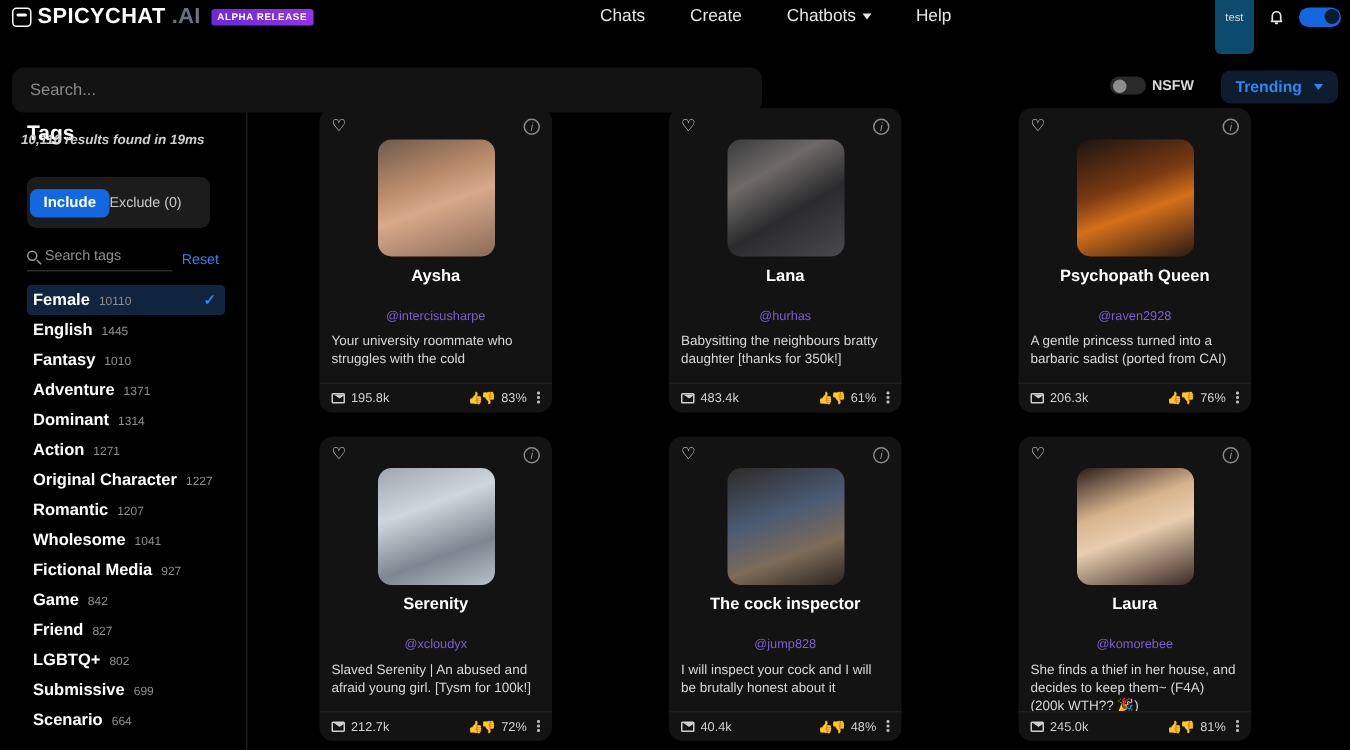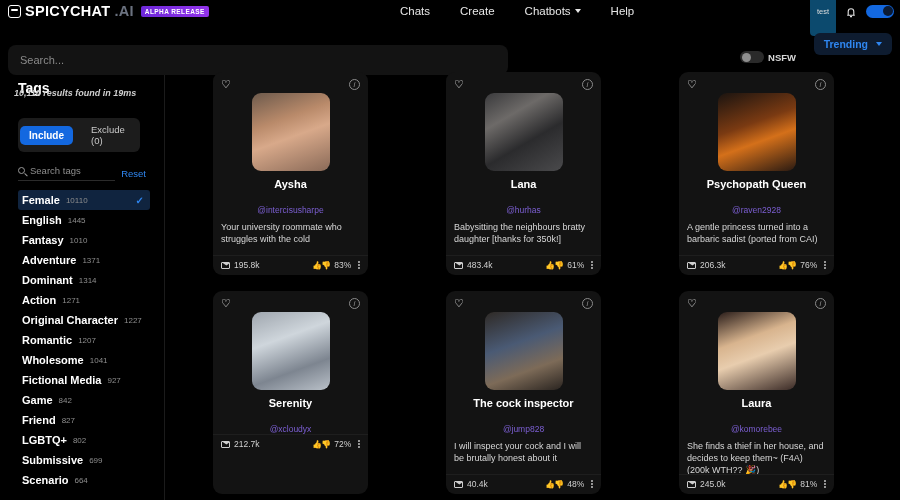--- a/index.html
+++ b/index.html
@@ -67,21 +67,21 @@
   }
   .search-box input::placeholder{color:#8a8a8a;}
   .nsfw-group {
     position:absolute; right:104px; top:29px;
     display:flex;align-items:center;gap:4px;
   }
   .toggle-off { width:24px;height:12px;border-radius:6px;background:#2a2a2a;position:relative; }
   .toggle-off::after{content:"";position:absolute;left:1.5px;top:1.5px;width:9px;height:9px;border-radius:50%;background:#8e8e8e;}
   .nsfw-label{font-size:9.5px;color:#d8d8d8;font-weight:600;}
   .trending-btn {
-    position:absolute; right:8px; top:11px;
+    position:absolute; right:8px; top:25px;
     background:#0e1c30; color:#2f86f0;
     border-radius:6px; padding:5px 10px;
     font-size:10.5px; font-weight:700;
     display:flex;align-items:center;gap:8px;
   }
   .caret-blue{width:0;height:0;border-left:3.2px solid transparent;border-right:3.2px solid transparent;border-top:4px solid #2f86f0;}
   .results-line {
     position:absolute; left:14px; top:66px;
     font-size:9px; font-style:italic; color:#cfcfcf; font-weight:600;
   }
@@ -93,21 +93,21 @@
   .sidebar { width:165px; border-right:1px solid #1b1b1b; padding:18px 0 0 18px; }
   .tags-title{font-size:14px;font-weight:700;margin-bottom:22px;}
   .seg {
     width:122px;height:34px;background:#1c1c1c;border-radius:6px;
     display:flex;align-items:center;padding:2px;
   }
   .seg-inc{
     background:#1368e0;color:#fff;font-size:10px;font-weight:700;
     border-radius:5px;padding:4px 9px;
   }
-  .seg-exc{color:#c9c9c9;font-size:9.5px;padding:4px 18px;}
+  .seg-exc{color:#c9c9c9;font-size:9.5px;padding:4px 0;}
   .tag-search-row{
     display:flex;align-items:center;width:128px;margin-top:13px;
   }
   .tag-search{
     flex:1;display:flex;align-items:center;gap:5px;
     border-bottom:1px solid #2b2b2b;padding-bottom:4px;
   }
   .mag{
     width:7px;height:7px;border:1.2px solid #9a9a9a;border-radius:50%;position:relative;display:inline-block;
   }
@@ -398,20 +398,21 @@
       </div>
 
       <div class="card">
         <div class="card-top">
           <span class="heart">♡</span>
           <span class="info-ic">i</span>
         </div>
         <div class="avatar av3"></div>
         <div class="cname">Serenity</div>
         <div class="chandle">@xcloudyx</div>
+        <div class="cdesc">Slaved Serenity | An abused and afraid young girl. [Tysm for 100k!]</div>
         <div class="cfoot">
           <span class="fl">
             <span class="env"></span>
             <span>212.7k</span>
           </span>
           <span class="fr">
             <span class="thumbs">👍👎</span>
             <span>72%</span>
             <span class="dots">
                 <i></i>

